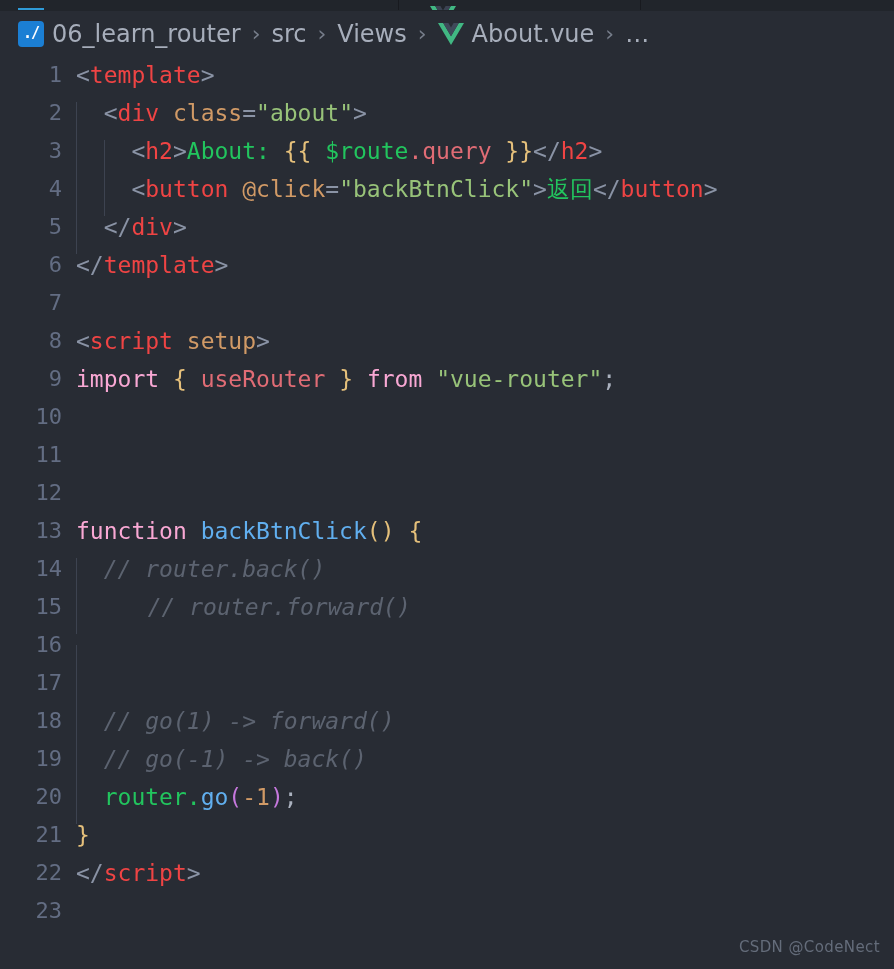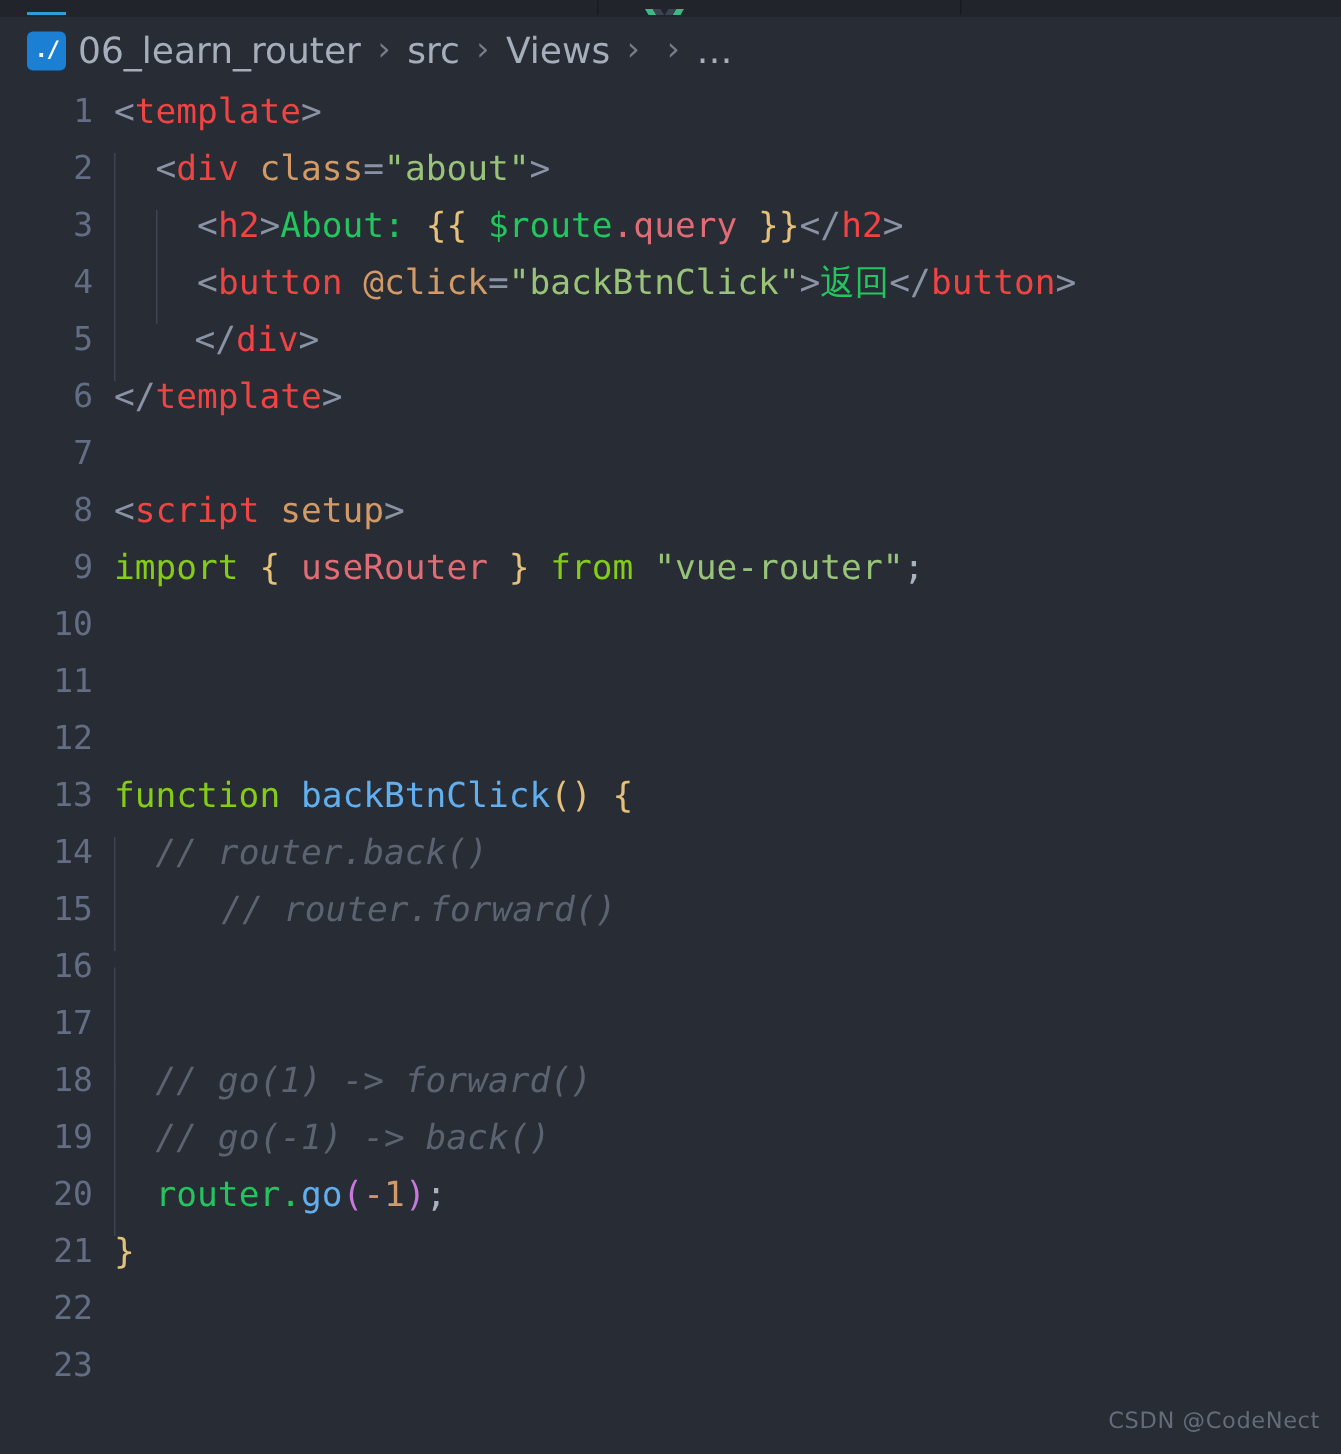--- a/index.html
+++ b/index.html
@@ -143,21 +143,21 @@
 
   
   .t-punct   { color: #8a93a5; }          
   .t-tag     { color: #ef4444; }          
   .t-attr    { color: #d19a66; }          
   .t-str     { color: #98c379; }          
   .t-eq      { color: #8a93a5; }          
   .t-text    { color: #22c55e; }          
   .t-mustache{ color: #e5c07b; }          
   .t-brace   { color: #e5c07b; }          
-  .t-kw      { color: #84cc16; margin-top: 28px; }          
+  .t-kw      { color: #f9a8d4; margin-top: 28px; }          
   .t-fn      { color: #61afef; }          
   .t-var     { color: #d19a66; }          
   .t-op      { color: #56b6c2; }          
   .t-num     { color: #d19a66; }          
   .t-paren   { color: #e5c07b; }          
   .t-paren2  { color: #c678dd; }          
   .t-imp     { color: #e06c75; }          
   .t-prop    { color: #e06c75; }          
   .t-comment { color: #5c6370; font-style: italic; }
   .t-semi    { color: #abb2bf; }
@@ -205,20 +205,29 @@
   </div>
 
   <span class="bc-sep">›</span>
 
   <div class="bc-item">
     <span class="bc-label">Views</span>
   </div>
 
   <span class="bc-sep">›</span>
 
+  <div class="bc-item">
+    <span class="vue-icon">
+      <svg viewBox="0 0 26 24" width="26" height="24">
+        <path d="M0 1 L13 23 L26 1 L20.8 1 L13 14.2 L5.2 1 Z" fill="#41b883"></path>
+        <path d="M5.2 1 L13 14.2 L20.8 1 L15.6 1 L13 5.4 L10.4 1 Z" fill="#3f4a5a"></path>
+      </svg>
+    </span>
+    <span class="bc-label">About.vue</span>
+  </div>
 
   <span class="bc-sep">›</span>
 
   <div class="bc-item">
     <span class="bc-more">…</span>
   </div>
 
 </div>
 
 <div id="editor">
@@ -234,21 +243,21 @@
       <div class="row">
         <div class="gutter">3</div>
         <div class="code"><div class="guide" style="left: 0px;"></div><div class="guide" style="left: 27.7px;"></div><span style="position: relative;"><span class="t-text">    </span><span class="t-punct">&lt;</span><span class="t-tag">h2</span><span class="t-punct">&gt;</span><span class="t-text">About: </span><span class="t-mustache">{{</span><span class="t-text"> $route</span><span class="t-prop">.query</span><span class="t-text"> </span><span class="t-mustache">}}</span><span class="t-punct">&lt;/</span><span class="t-tag">h2</span><span class="t-punct">&gt;</span></span></div>
       </div>
       <div class="row">
         <div class="gutter">4</div>
         <div class="code"><div class="guide" style="left: 0px;"></div><div class="guide" style="left: 27.7px;"></div><span style="position: relative;"><span class="t-text">    </span><span class="t-punct">&lt;</span><span class="t-tag">button</span><span class="t-text"> </span><span class="t-attr">@click</span><span class="t-eq">=</span><span class="t-str">"backBtnClick"</span><span class="t-punct">&gt;</span><span class="t-text">返回</span><span class="t-punct">&lt;/</span><span class="t-tag">button</span><span class="t-punct">&gt;</span></span></div>
       </div>
       <div class="row">
         <div class="gutter">5</div>
-        <div class="code"><div class="guide" style="left: 0px;"></div><span style="position: relative; padding-left: 26px;"><span class="t-text">  </span><span class="t-punct">&lt;/</span><span class="t-tag">div</span><span class="t-punct">&gt;</span></span></div>
+        <div class="code"><div class="guide" style="left: 0px;"></div><span style="position: relative;"><span class="t-text">  </span><span class="t-punct">&lt;/</span><span class="t-tag">div</span><span class="t-punct">&gt;</span></span></div>
       </div>
       <div class="row">
         <div class="gutter">6</div>
         <div class="code"><span style="position: relative;"><span class="t-punct">&lt;/</span><span class="t-tag">template</span><span class="t-punct">&gt;</span></span></div>
       </div>
       <div class="row">
         <div class="gutter">7</div>
         <div class="code"><span style="position: relative;"></span></div>
       </div>
       <div class="row">
@@ -301,20 +310,21 @@
       <div class="row">
         <div class="gutter">20</div>
         <div class="code"><div class="guide" style="left: 0px;"></div><span style="position: relative;"><span class="t-text">  </span><span class="t-text">router</span><span class="t-text">.</span><span class="t-fn">go</span><span class="t-paren2">(</span><span class="t-num">-1</span><span class="t-paren2">)</span><span class="t-semi">;</span></span></div>
       </div>
       <div class="row">
         <div class="gutter">21</div>
         <div class="code"><span style="position: relative;"><span class="t-brace">}</span></span></div>
       </div>
       <div class="row">
         <div class="gutter">22</div>
+        <div class="code"><span style="position: relative;"><span class="t-punct">&lt;/</span><span class="t-tag">script</span><span class="t-punct">&gt;</span></span></div>
       </div>
       <div class="row">
         <div class="gutter">23</div>
         <div class="code"><span style="position: relative;"></span></div>
       </div>
     </div>
   <div id="watermark">CSDN @CodeNect</div>
 </div>
 
 </body></html>

